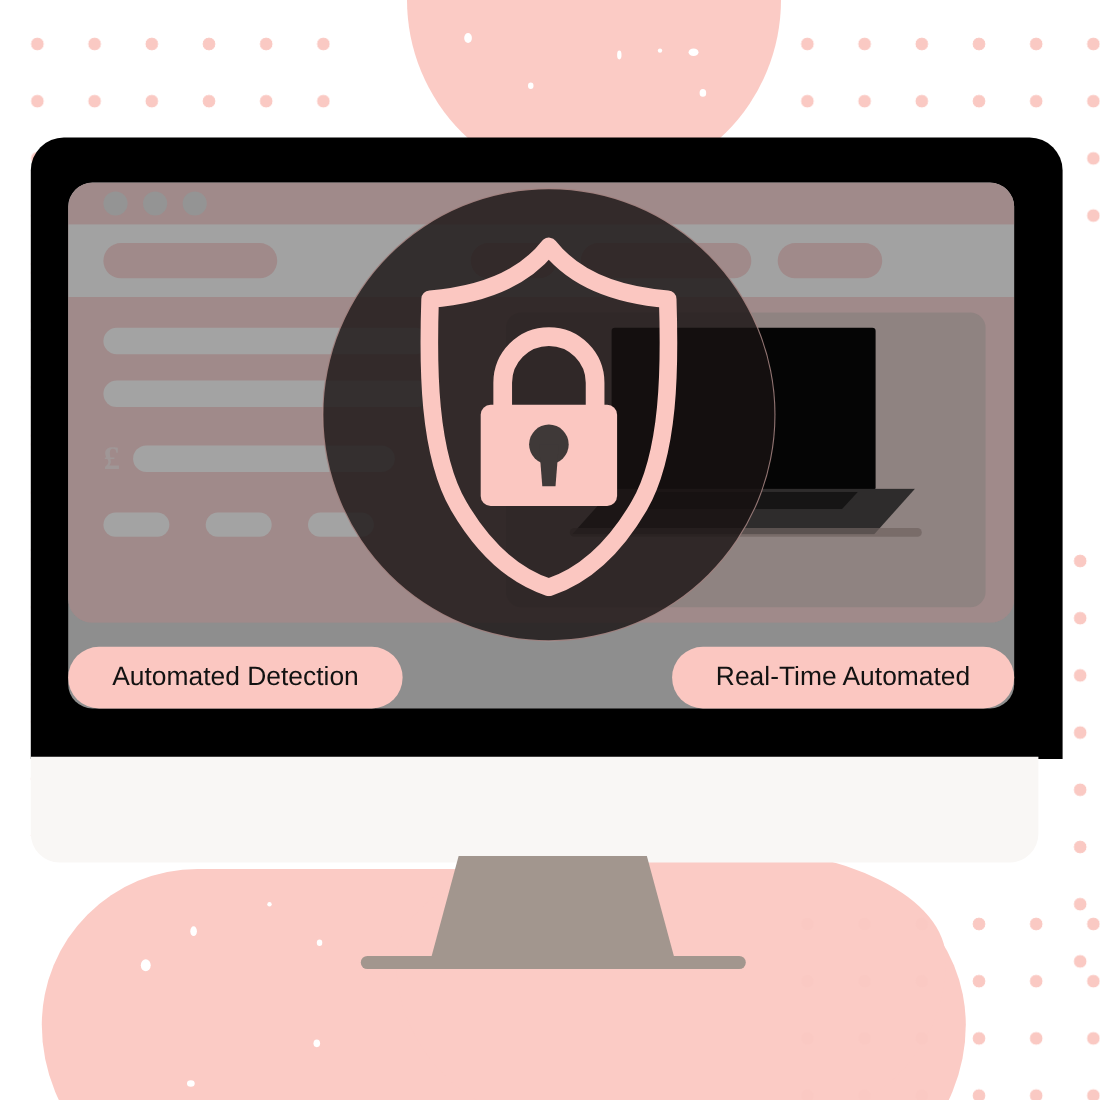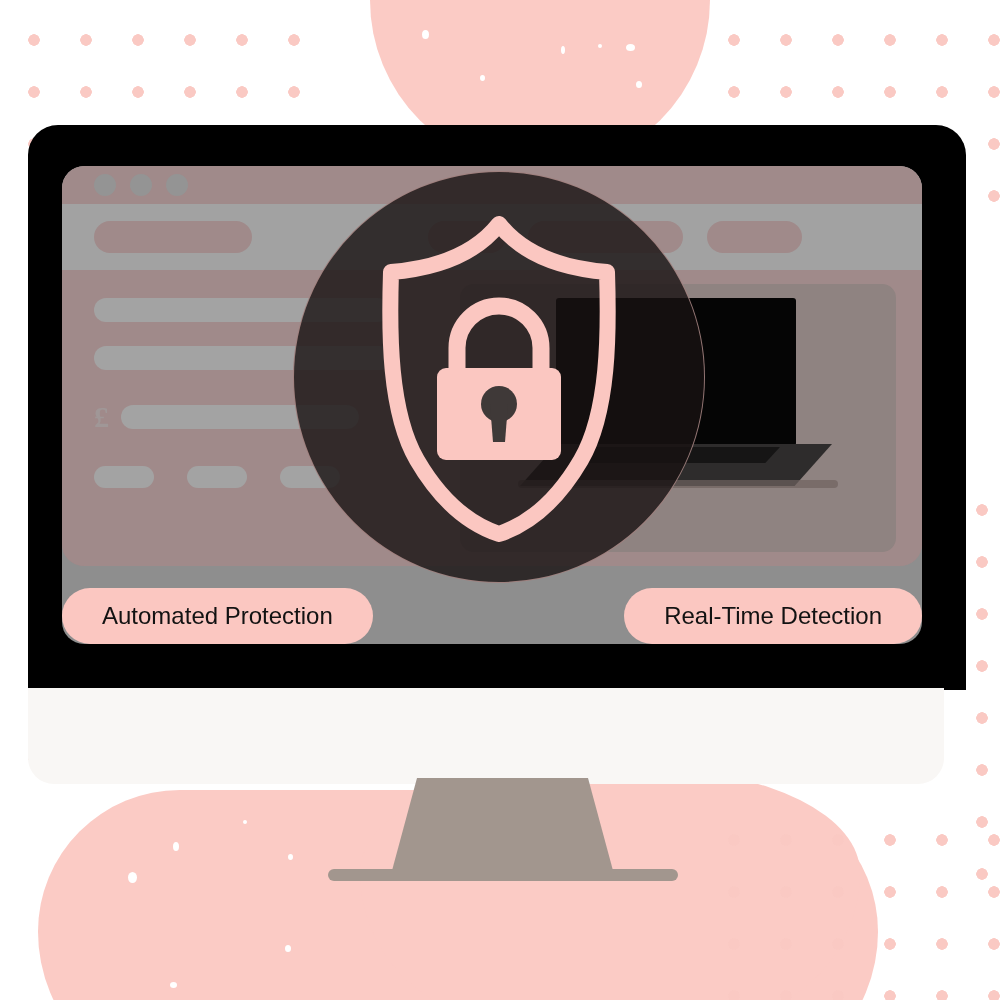--- a/index.html
+++ b/index.html
@@ -237,22 +237,22 @@
           <div id="laptop-body"></div>
           <div id="laptop-keys"></div>
           <div id="laptop-shadow"></div>
         </div>
 
       </div>
     </div>
   </div>
 
   <div id="feature-row">
-    <div class="feature-pill">Automated Protection</div>
-    <div class="feature-pill">Real-Time Detection</div>
+    <div class="feature-pill">Automated Detection</div>
+    <div class="feature-pill">Real-Time Automated</div>
   </div>
 
   <div id="emblem">
     <span>
       <svg width="300" height="330" viewBox="0 0 300 330" aria-hidden="true">
         <path d="M150 12
                  C128 40 92 56 42 60
                  C40 120 40 200 68 248
                  C96 296 126 314 150 322
                  C174 314 204 296 232 248

